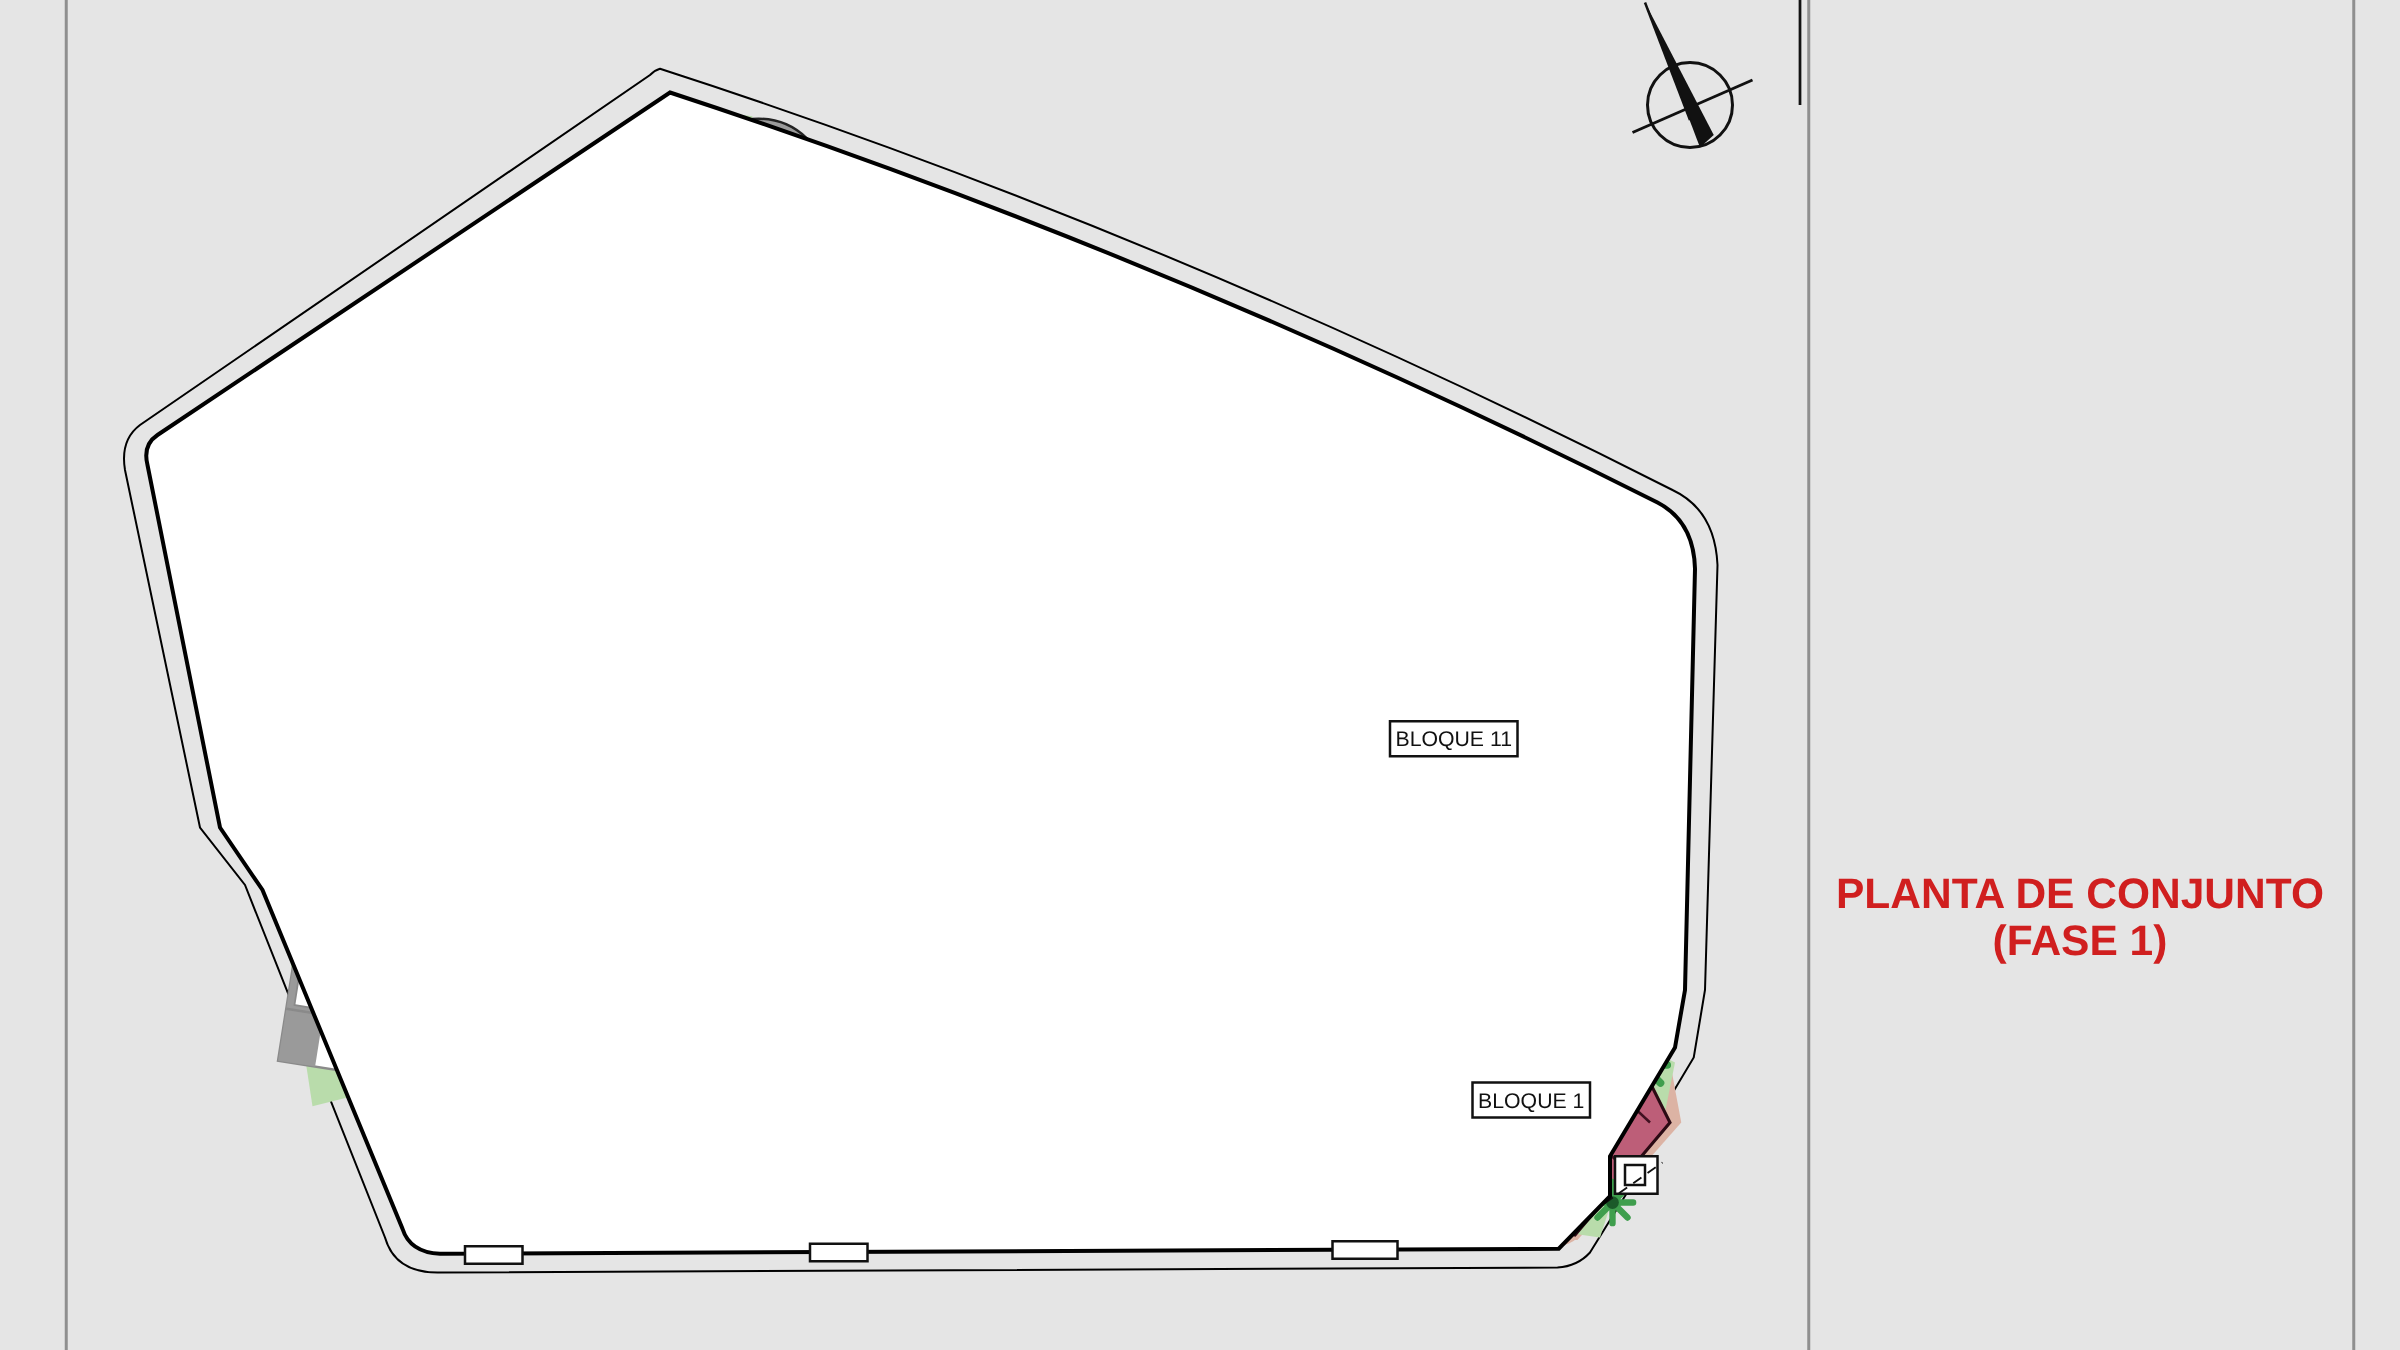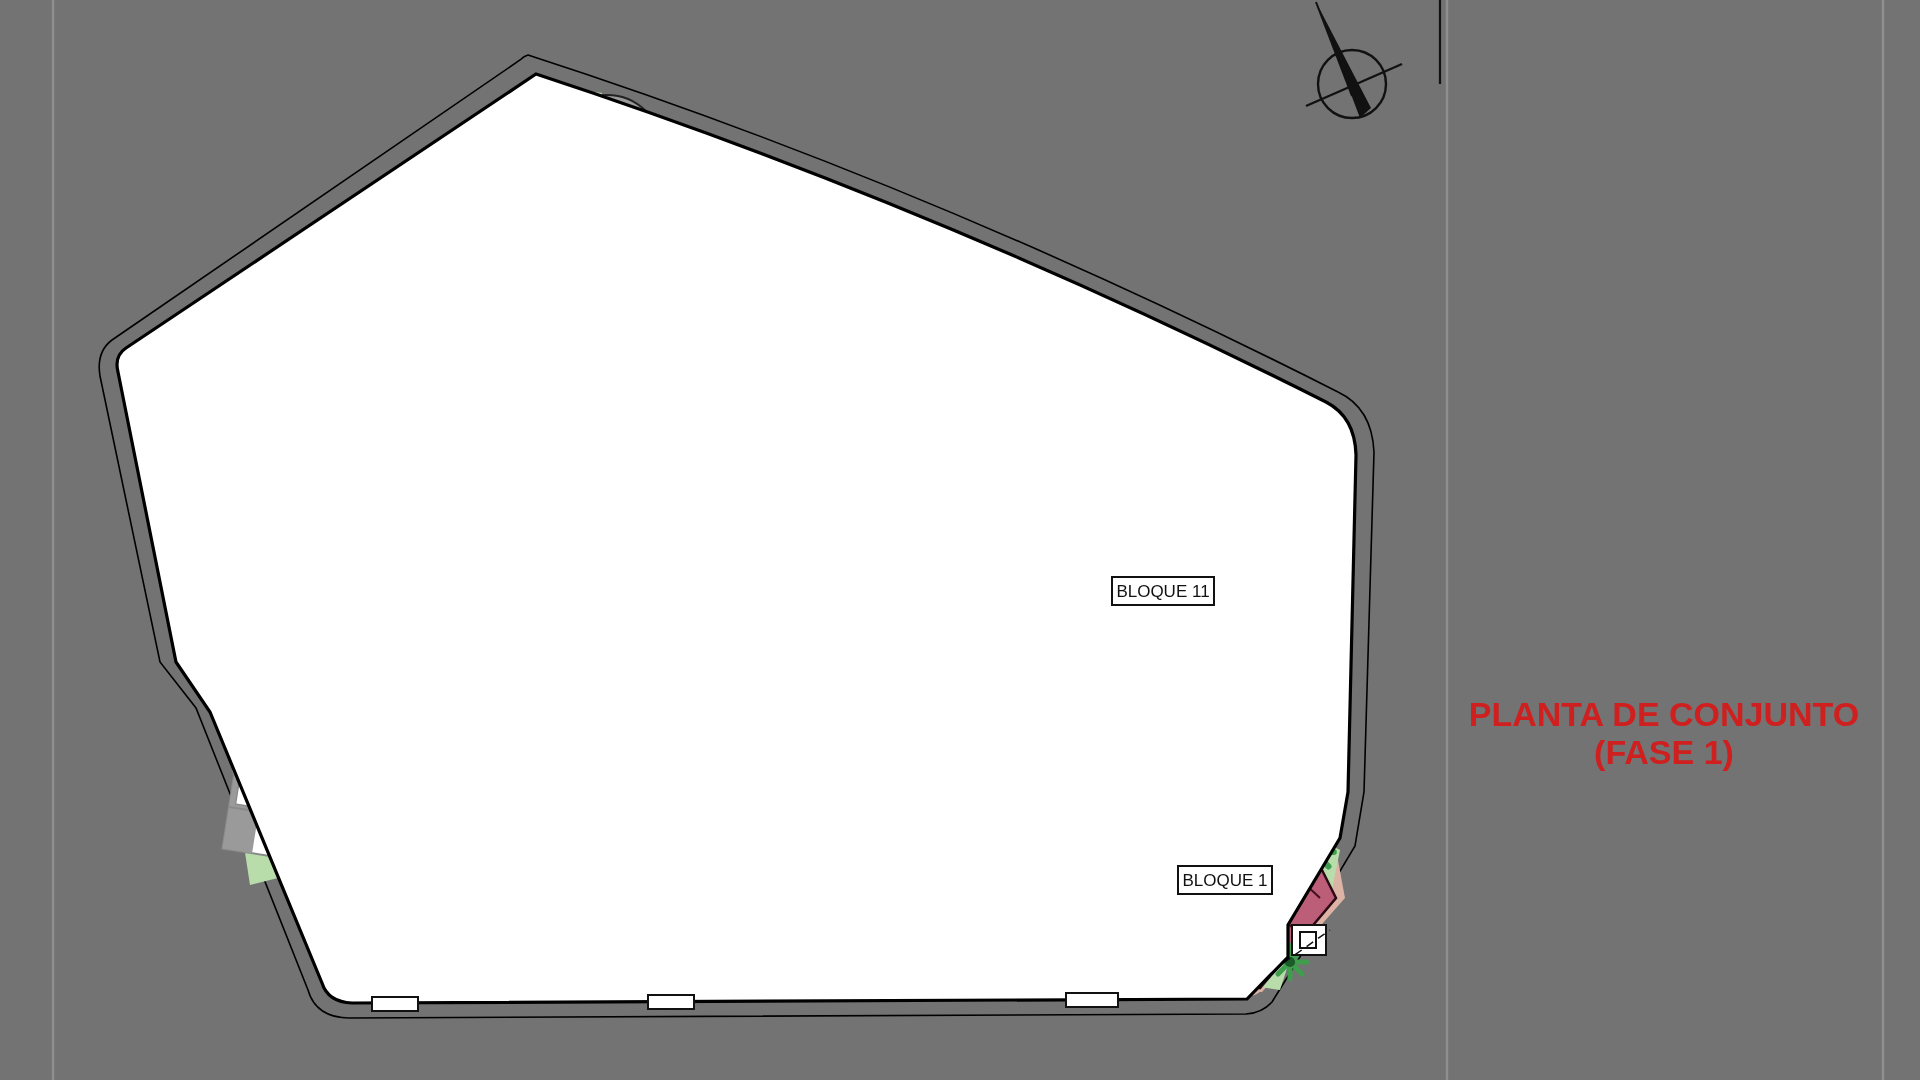--- a/index.html
+++ b/index.html
@@ -1,16 +1,16 @@
 <!DOCTYPE html>
 <html style="--title-red: #d01f1f; --road-pink: #dcb3a4; --parking-light: #cbcbcb; --parking-dark: #8d8d8d; --grass-light: #b9dcab; --hedge-green: #3f9e4d; --tree-mid: #2e8b3d; --tree-dark: #1b5a29; --cream: #f4ecc6; --pool-blue: #93c1ee; --pool-edge: #24457c; --maroon: #bd5e78; --maroon-dark: #401020; --building-gray: #8a8a8a; --divider-gray: #8f8f8f;"><head>
 <meta charset="utf-8">
 <style>
   html,body{margin:0;padding:0;background:#fff;}
-  #sheet{position:relative;width:1920px;height:1080px;background:#737373;overflow:hidden;
+  #sheet{position:relative;width:1920px;height:1080px;background:#e5e5e5;overflow:hidden;
          font-family:"Liberation Sans", sans-serif;}
   svg{position:absolute;left:0;top:0;}
   
   .road        {stroke:var(--road-pink,#dcb3a4);fill:none;}
   .roadfill    {fill:var(--road-pink,#dcb3a4);}
   .parklight   {fill:var(--parking-light,#cbcbcb);stroke:#222;stroke-width:1.5;}
   .parkdark    {fill:var(--parking-dark,#8d8d8d);}
   .grass       {fill:var(--grass-light,#b9dcab);}
   .hedge       {fill:var(--hedge-green,#3f9e4d);}
   .tmid        {fill:var(--tree-mid,#2e8b3d);}

